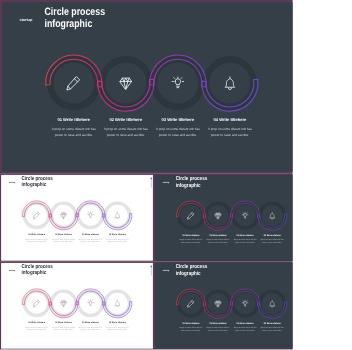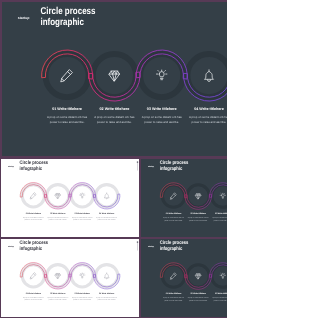--- a/index.html
+++ b/index.html
@@ -1,20 +1,20 @@
 <!DOCTYPE html>
 <html><head>
 <meta charset="utf-8">
 <title>Circle process infographic</title>
 <style>
 *{margin:0;padding:0;box-sizing:border-box}
 html,body{width:281px;height:318px;overflow:hidden;background:#ffffff;
   font-family:"Liberation Sans",sans-serif;
   -webkit-font-smoothing:antialiased;text-rendering:geometricPrecision}
-.page{position:relative;width:227px;height:318px;background:#ffffff;overflow:hidden}
+.page{position:relative;width:266px;height:318px;background:#ffffff;overflow:hidden}
 
 
 .slide{position:absolute;overflow:hidden;background:#573a56}
 .slide > .inner{position:absolute;overflow:hidden}
 .slide.dark > .inner{background:#343f47}
 .slide.light > .inner{background:#ffffff}
 
 
 .art{position:absolute;left:0;top:0;width:281px;height:157px;transform-origin:0 0}
 

